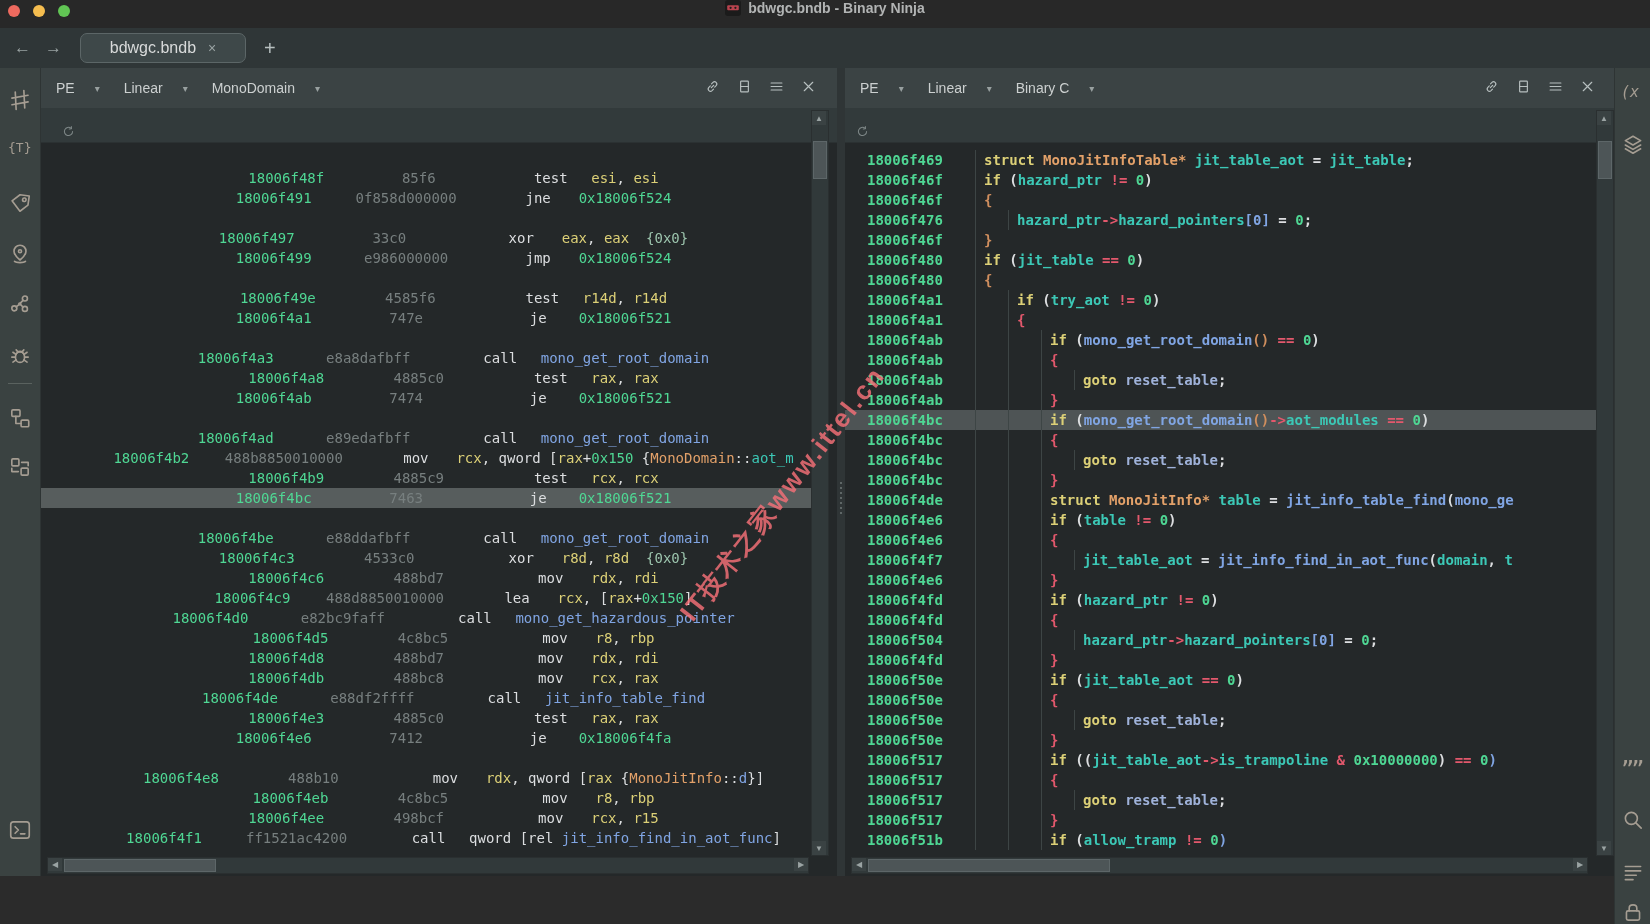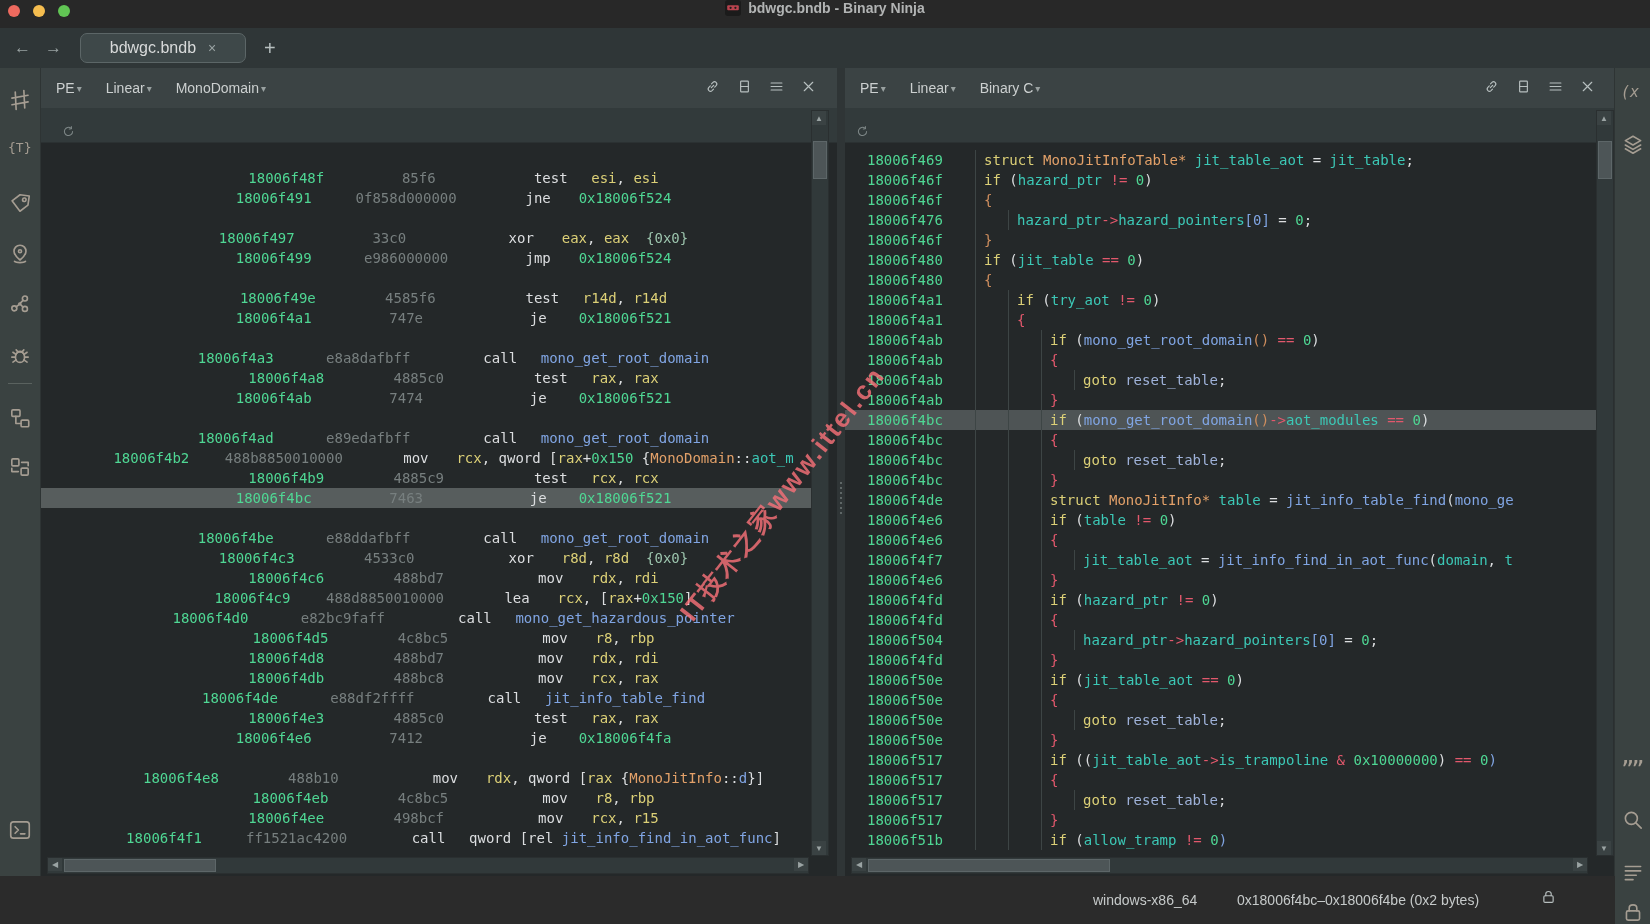--- a/index.html
+++ b/index.html
@@ -36,38 +36,38 @@
 
   .pane{position:relative;height:100%;background:#242829;flex:none;overflow:hidden;}
   #pane-left{width:796px;}
   #pane-right{width:771px;}
   #splitter{width:8px;height:100%;background:#2f3536;flex:none;position:relative;}
   #splitter .dots{position:absolute;left:3px;top:414px;display:flex;flex-direction:column;gap:3px;}
   #splitter .dots i{width:2px;height:2px;background:#707878;border-radius:50%;}
 
   .pane-header{position:absolute;left:0;top:0;right:0;height:40px;background:#3b4344;border-bottom:1px solid #2d3334;display:flex;align-items:center;}
   .dropdowns{display:flex;gap:24px;padding-left:15px;}
-  .dropdown{display:flex;align-items:center;gap:2px;color:#ccd0d0;font-size:14px;text-align:center;}
+  .dropdown{display:flex;align-items:center;gap:20px;color:#ccd0d0;font-size:14px;text-align:center;}
   .caret{font-size:10px;color:#98a0a0;}
   .pane-tools{margin-left:auto;display:flex;gap:15px;padding-right:20px;align-items:center;color:#b7bfbf;}
   .pane-tools .tool svg{width:17px;height:17px;}
 
   .sig-bar{position:absolute;left:0;top:40px;right:0;height:34px;background:#323a3b;border-bottom:1px solid #2b3132;white-space:pre;overflow:hidden;
     font-family:"DejaVu Sans Mono",monospace;font-size:14px;font-weight:bold;line-height:34px;}
   .sig-bar .reload{position:absolute;top:9px;color:#7f8888;}
   #pane-left .sig-bar .reload{left:20px;}
   #pane-right .sig-bar .reload{left:10px;}
   #pane-left .sig-bar .sig{display:inline-block;padding-left:50px;}
   #pane-right .sig-bar .sig{display:inline-block;padding-left:34px;}
   .reload svg{width:15px;height:15px;}
 
   .pane-content{position:absolute;left:0;top:74px;bottom:16px;overflow:hidden;white-space:pre;
     font-family:"DejaVu Sans Mono",monospace;font-size:14px;line-height:20px;}
   #pane-left .pane-content{right:24px;padding-top:26px;text-align:center;}
-  #pane-right .pane-content{right:8px;padding-top:8px;}
+  #pane-right .pane-content{right:8px;padding-top:8px;font-weight:bold;}
 
   .l-row,.r-row{height:20px;}
   .l-row.hl{background:var(--hl_left);}
   .r-row.hl{background:var(--hl_right);}
   .l-addr{display:inline-block;margin-left:50px;width:82px;}
   .l-bytes{display:inline-block;width:183px;}
   .l-mn{display:inline-block;width:81px;}
   .r-addr{display:inline-block;padding-left:22px;width:108px;}
   .gd{display:inline-block;width:32px;height:20px;border-left:1px solid #3d4545;vertical-align:top;}
   .gd-last{width:8px;}
@@ -311,23 +311,15 @@
         </svg></div>
       <div class="strip-icon" style="top: 792px;"><svg viewBox="0 0 22 22" fill="none" stroke="currentColor" stroke-width="1.5" stroke-linecap="round" stroke-linejoin="round">
           <path d="M4 6 H18 M4 10 H18 M4 14 H14 M4 18 H11"></path>
         </svg></div>
       <div class="strip-icon" style="top: 832px;"><svg viewBox="0 0 22 22" fill="none" stroke="currentColor" stroke-width="1.5" stroke-linecap="round" stroke-linejoin="round">
           <rect x="5" y="10" width="12" height="8.5" rx="1.5"></rect>
           <path d="M7.5 10 V7.5 C7.5 5.6 9 4.5 11 4.5 C13 4.5 14.5 5.6 14.5 7.5 V10"></path>
         </svg></div>
     </div>
 
-  <div id="statusbar">
-    <span id="status-arch">windows-x86_64</span>
-    <span id="status-sel">0x18006f4bc–0x18006f4be (0x2 bytes)</span>
-    <span id="status-lock"><svg viewBox="0 0 22 22" fill="none" stroke="currentColor" stroke-width="1.5" stroke-linecap="round" stroke-linejoin="round">
-          <rect x="5" y="10" width="12" height="8.5" rx="1.5"></rect>
-          <path d="M7.5 10 V7.5 C7.5 5.6 9 4.5 11 4.5 C13 4.5 14.5 5.6 14.5 7.5 V10"></path>
-        </svg></span>
-  </div>
 
   <div id="watermark">IT技术之家www.ittel.cn</div>
 </div>
 
 </body></html>

